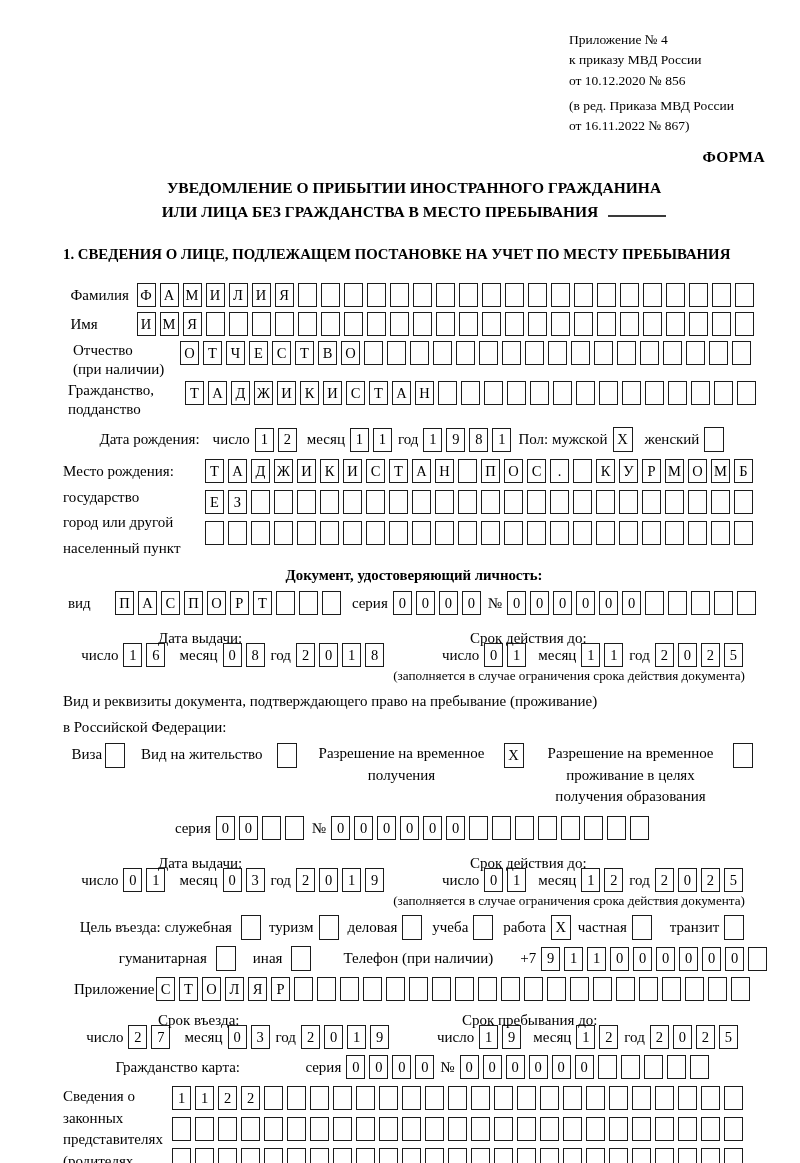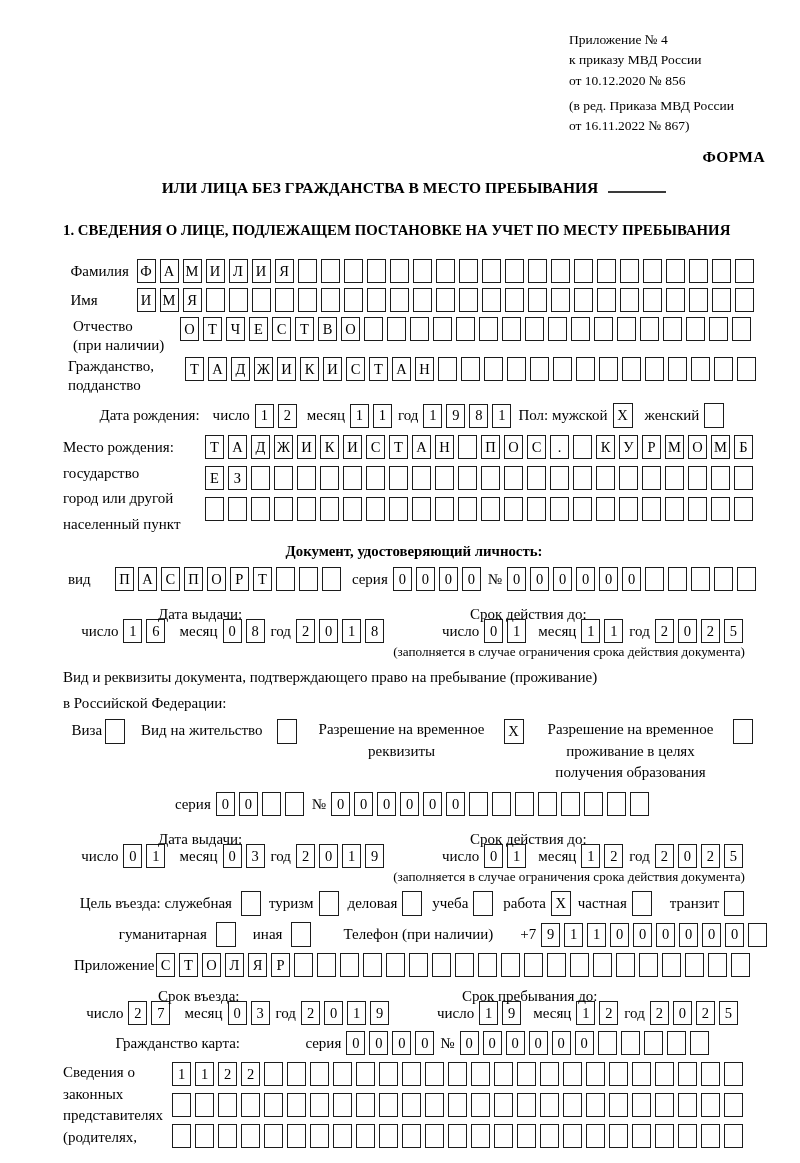--- a/index.html
+++ b/index.html
@@ -43,20 +43,21 @@
     <div>Приложение № 4</div>
     <div>к приказу МВД России</div>
     <div>от 10.12.2020 № 856</div>
     <div class="gap">(в ред. Приказа МВД России</div>
     <div>от 16.11.2022 № 867)</div>
   </div>
 
   <div class="forma">ФОРМА</div>
 
   <div class="title">
+    <div>УВЕДОМЛЕНИЕ О ПРИБЫТИИ ИНОСТРАННОГО ГРАЖДАНИНА</div>
     <div><span>ИЛИ ЛИЦА БЕЗ ГРАЖДАНСТВА В МЕСТО ПРЕБЫВАНИЯ</span><span class="tuline"></span></div>
   </div>
 
   <div class="sec1">1. СВЕДЕНИЯ О ЛИЦЕ, ПОДЛЕЖАЩЕМ ПОСТАНОВКЕ НА УЧЕТ ПО МЕСТУ ПРЕБЫВАНИЯ</div>
 
   <div class="frow">
     <span class="lbl" style="width:66px">Фамилия</span>
     <span class="cells">
         <span class="cell">Ф</span>
         <span class="cell">А</span>
@@ -395,21 +396,21 @@
     <span class="lbl" style="margin-top:3px">Виза</span>
     <span class="cells cb" style="margin-left:3px">
         <span class="cell"></span>
       </span>
     <span class="lbl" style="margin-left:12px;margin-top:3px">Вид на жительство</span>
     <span class="cells cb" style="margin-left:14px">
         <span class="cell"></span>
       </span>
     <div class="pblock" style="margin-left:13px;width:176px">
       <div>Разрешение на временное</div>
-      <div>реквизиты</div>
+      <div>получения</div>
     </div>
     <span class="cells cb" style="margin-left:14px">
         <span class="cell">X</span>
       </span>
     <div class="pblock" style="margin-left:14px;width:178px">
       <div>Разрешение на временное</div>
       <div>проживание в целях</div>
       <div>получения образования</div>
     </div>
     <span class="cells cb" style="margin-left:13px">

